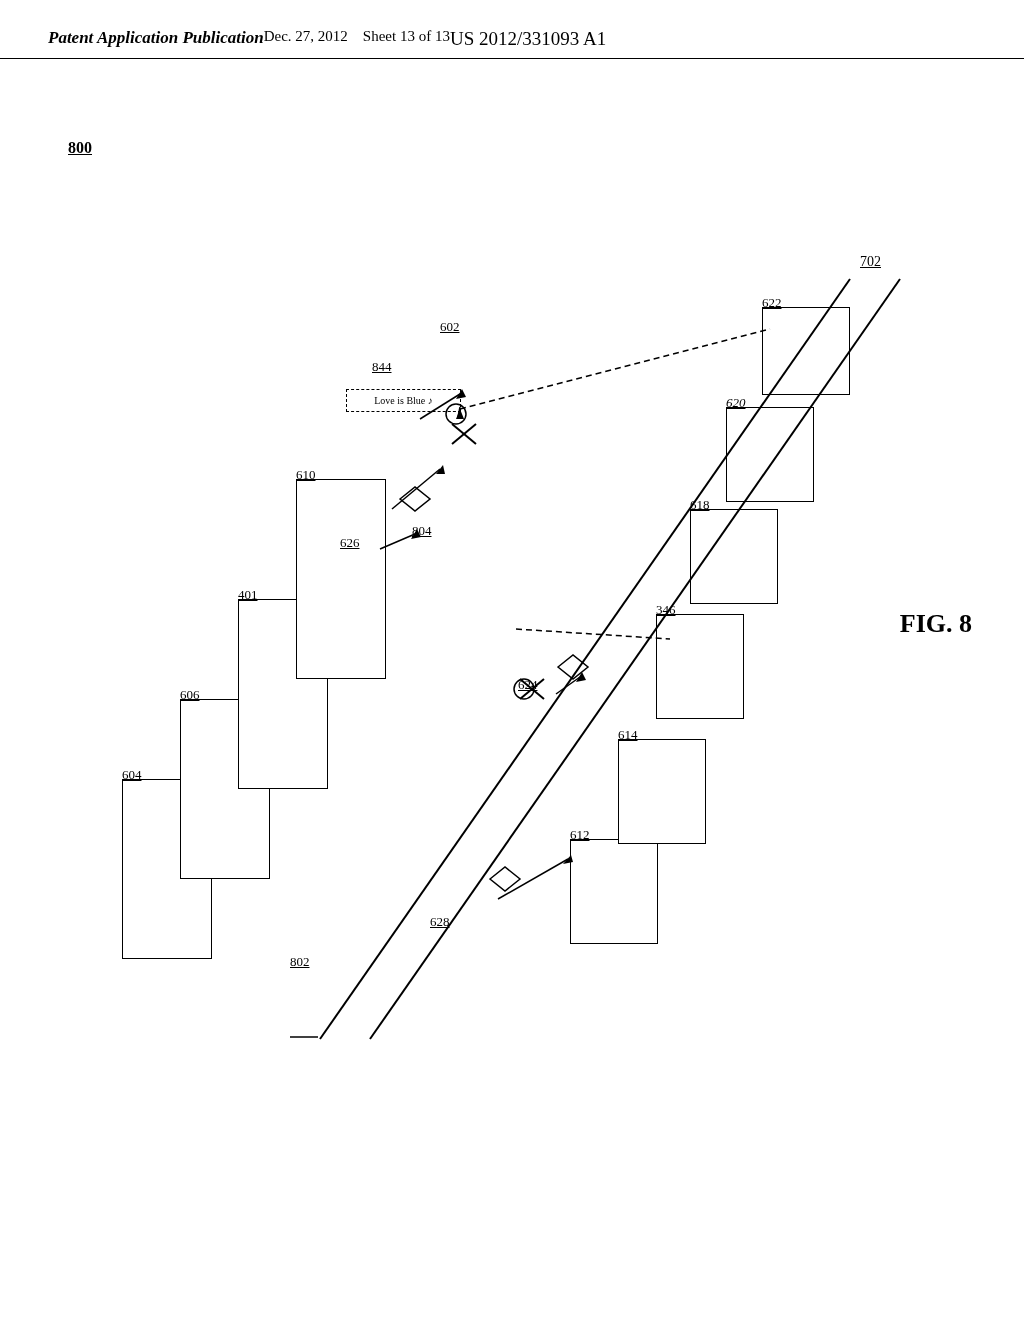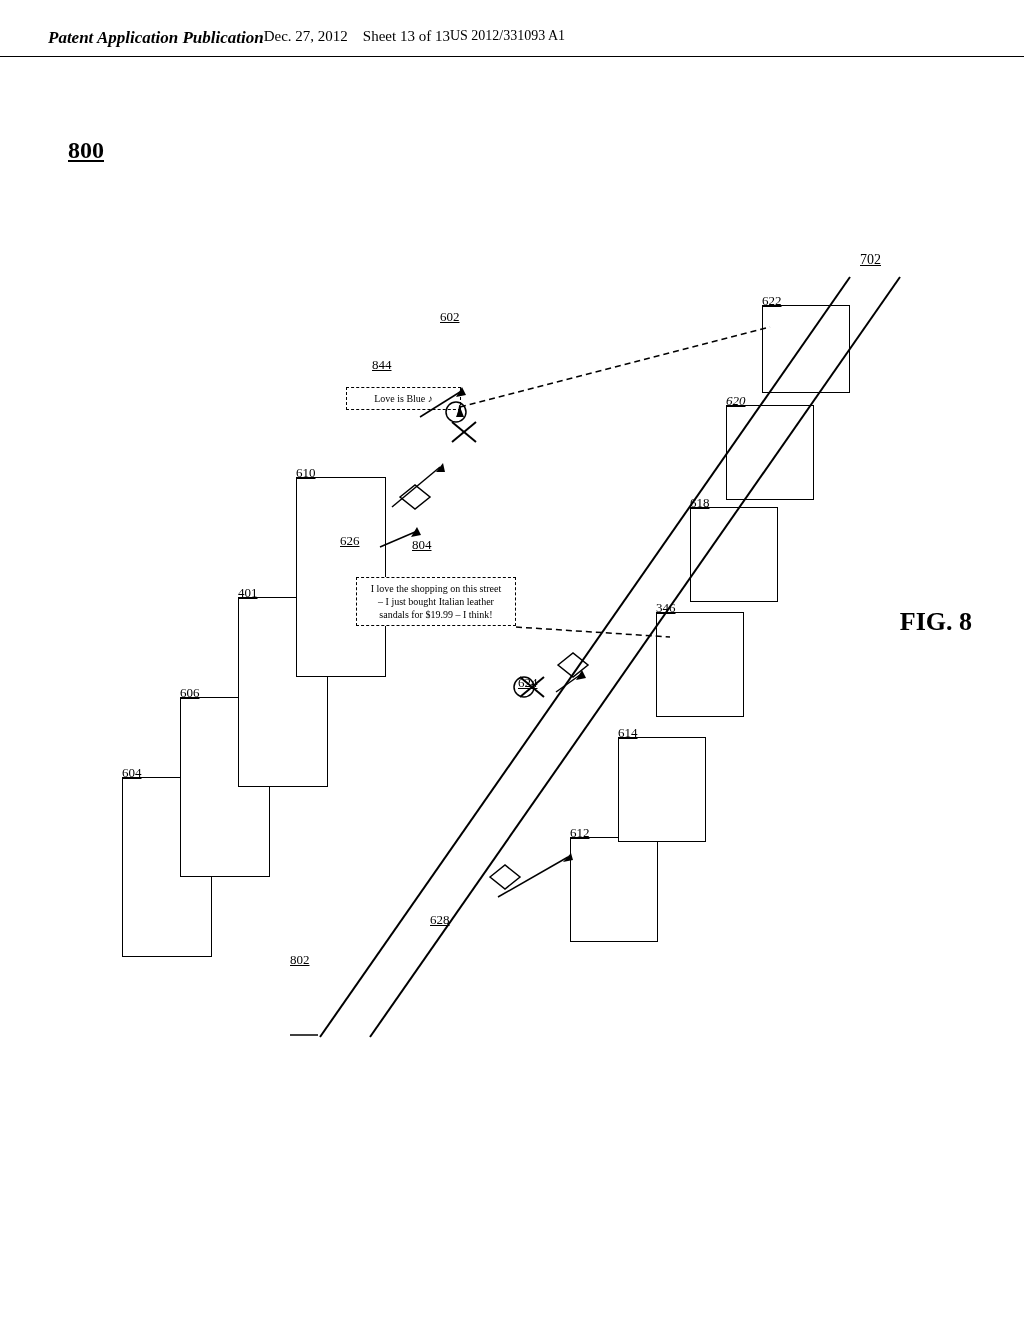--- a/index.html
+++ b/index.html
@@ -24,21 +24,21 @@
     .header-left {
       font-size: 17px;
       font-weight: bold;
       font-style: italic;
     }
     .header-center {
       font-size: 15px;
       text-align: center;
     }
     .header-right {
-      font-size: 14px;
+      font-size: 19px;
       text-align: right;
     }
 
     
     .diagram-area {
       position: relative;
       width: 100%;
       height: 1220px;
       overflow: hidden;
     }
@@ -93,21 +93,21 @@
   <div class="header-left">Patent Application Publication</div>
   <div class="header-center">
     <span>Dec. 27, 2012</span>&nbsp;&nbsp;&nbsp;
     <span>Sheet 13 of 13</span>
   </div>
   <div class="header-right">US 2012/331093 A1</div>
 </div>
 
 <div class="diagram-area">
 
-  <div class="item-label" style="left:68px; top:80px; font-size:24px; font-weight:bold;font-family:Liberation Serif, serif;">800</div>
+  <div class="item-label" style="left:68px; top:80px; font-size:16px; font-weight:bold;font-family:Liberation Serif, serif;">800</div>
 
   <div class="fig-label">FIG. 8</div>
 
   <div class="rect-box" style="left:122px; top:720px; width:90px; height:180px;"></div>
   <div class="item-label" style="left:122px; top:708px;">604</div>
 
   <div class="rect-box" style="left:180px; top:640px; width:90px; height:180px;"></div>
   <div class="item-label" style="left:180px; top:628px;">606</div>
 
   <div class="rect-box" style="left:238px; top:540px; width:90px; height:190px;"></div>
@@ -135,29 +135,24 @@
   <div class="item-label" style="left:762px; top:236px;">622</div>
 
   <div class="item-label" style="left:820px; top:195px; font-size:14px;margin-left:40px;">702</div>
 
   <div class="callout-box" style="left:346px; top:330px; width:115px; padding:4px;">
     <span>Love is Blue ♪</span>
   </div>
 
   <div class="item-label" style="left:372px; top:300px;">844</div>
 
-  <div class="callout-box" style="left:356px; top:520px; width:160px; padding:4px;">
-    <div>I love the shopping on this street</div>
-    <div>– I just bought Italian leather</div>
-    <div>sandals for $19.99 – I think!</div>
-  </div>
-
-  <div class="item-label" style="left:440px; top:252px;">602</div>
-
-  <div class="item-label" style="left:412px; top:480px;">804</div>
+
+  <div class="item-label" style="left:440px; top:260px;">602</div>
+
+  <div class="item-label" style="left:412px; top:464px;">804</div>
 
   <div class="item-label" style="left:340px; top:476px;">626</div>
 
   <div class="item-label" style="left:518px; top:618px;">624</div>
 
   <div class="item-label" style="left:430px; top:855px;">628</div>
 
   <div class="item-label" style="left:290px; top:895px;">802</div>
 
   <svg class="diagram-svg" viewBox="0 0 1024 1220" xmlns="http://www.w3.org/2000/svg">

